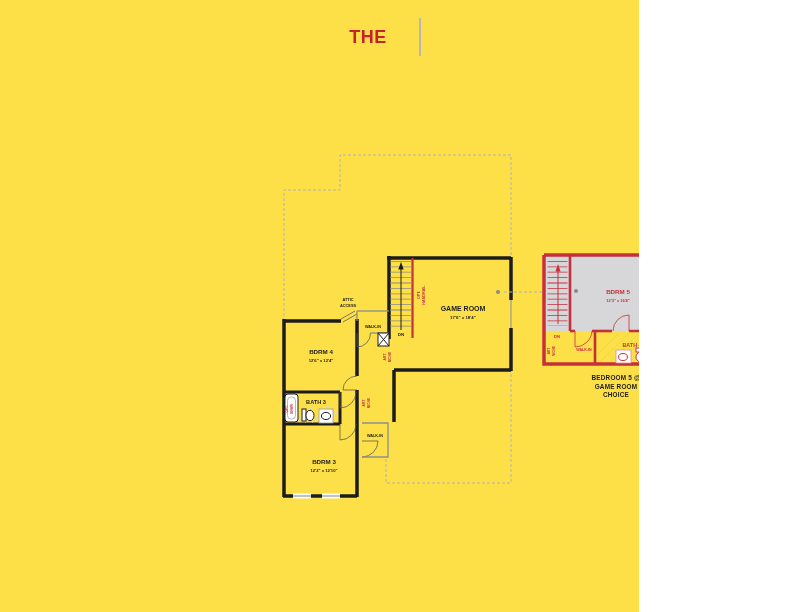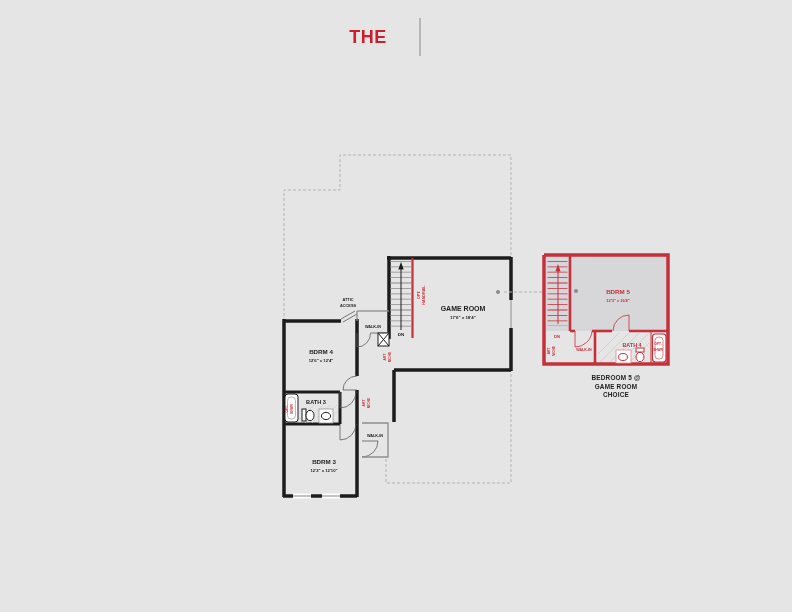--- a/index.html
+++ b/index.html
@@ -1,16 +1,16 @@
 <!DOCTYPE html>
 <html><head>
 <meta charset="utf-8">
 <style>
   html,body{margin:0;padding:0;background:#ffffff;}
-  .page{position:relative;width:792px;height:612px;background:#e5e5e5;overflow:hidden;
+  .page{position:relative;width:639px;height:612px;background:#fde047;overflow:hidden;
         font-family:"Liberation Sans",sans-serif;}
   .header{position:absolute;top:18px;left:0;width:792px;display:flex;align-items:center;
           justify-content:center;}
   .title{display:flex;align-items:baseline;color:#c9202e;}
   .title .the{font-size:18px;font-weight:bold;letter-spacing:.5px;margin-right:8px;}
   .title .name{font-size:35px;font-weight:bold;letter-spacing:.5px;line-height:1;}
   .divider{width:2px;height:38px;background:#b7b7b7;margin:0 22px 0 24px;}
   .floor{font-size:25px;font-weight:bold;color:#1d2733;letter-spacing:1px;align-self:center;}
   svg text{font-family:"Liberation Sans",sans-serif;font-weight:bold;}
 </style>

